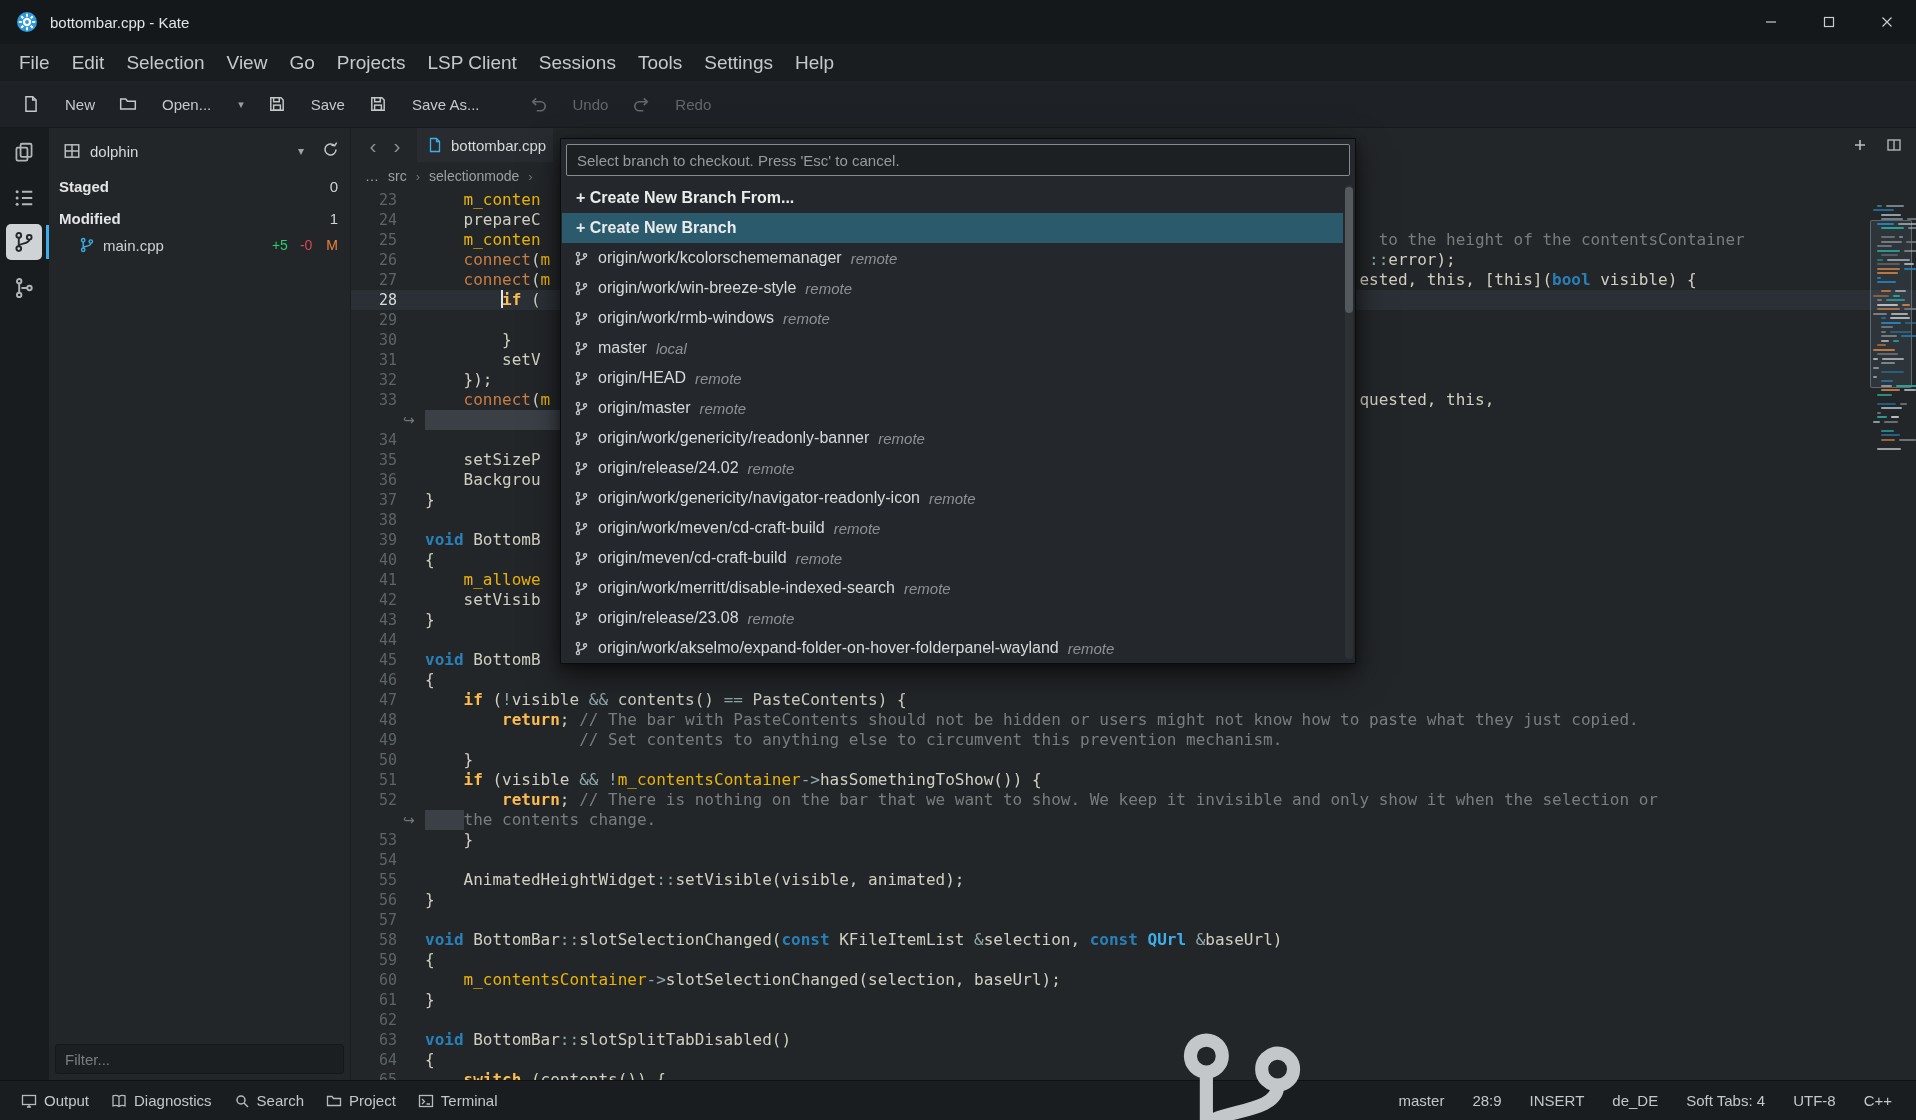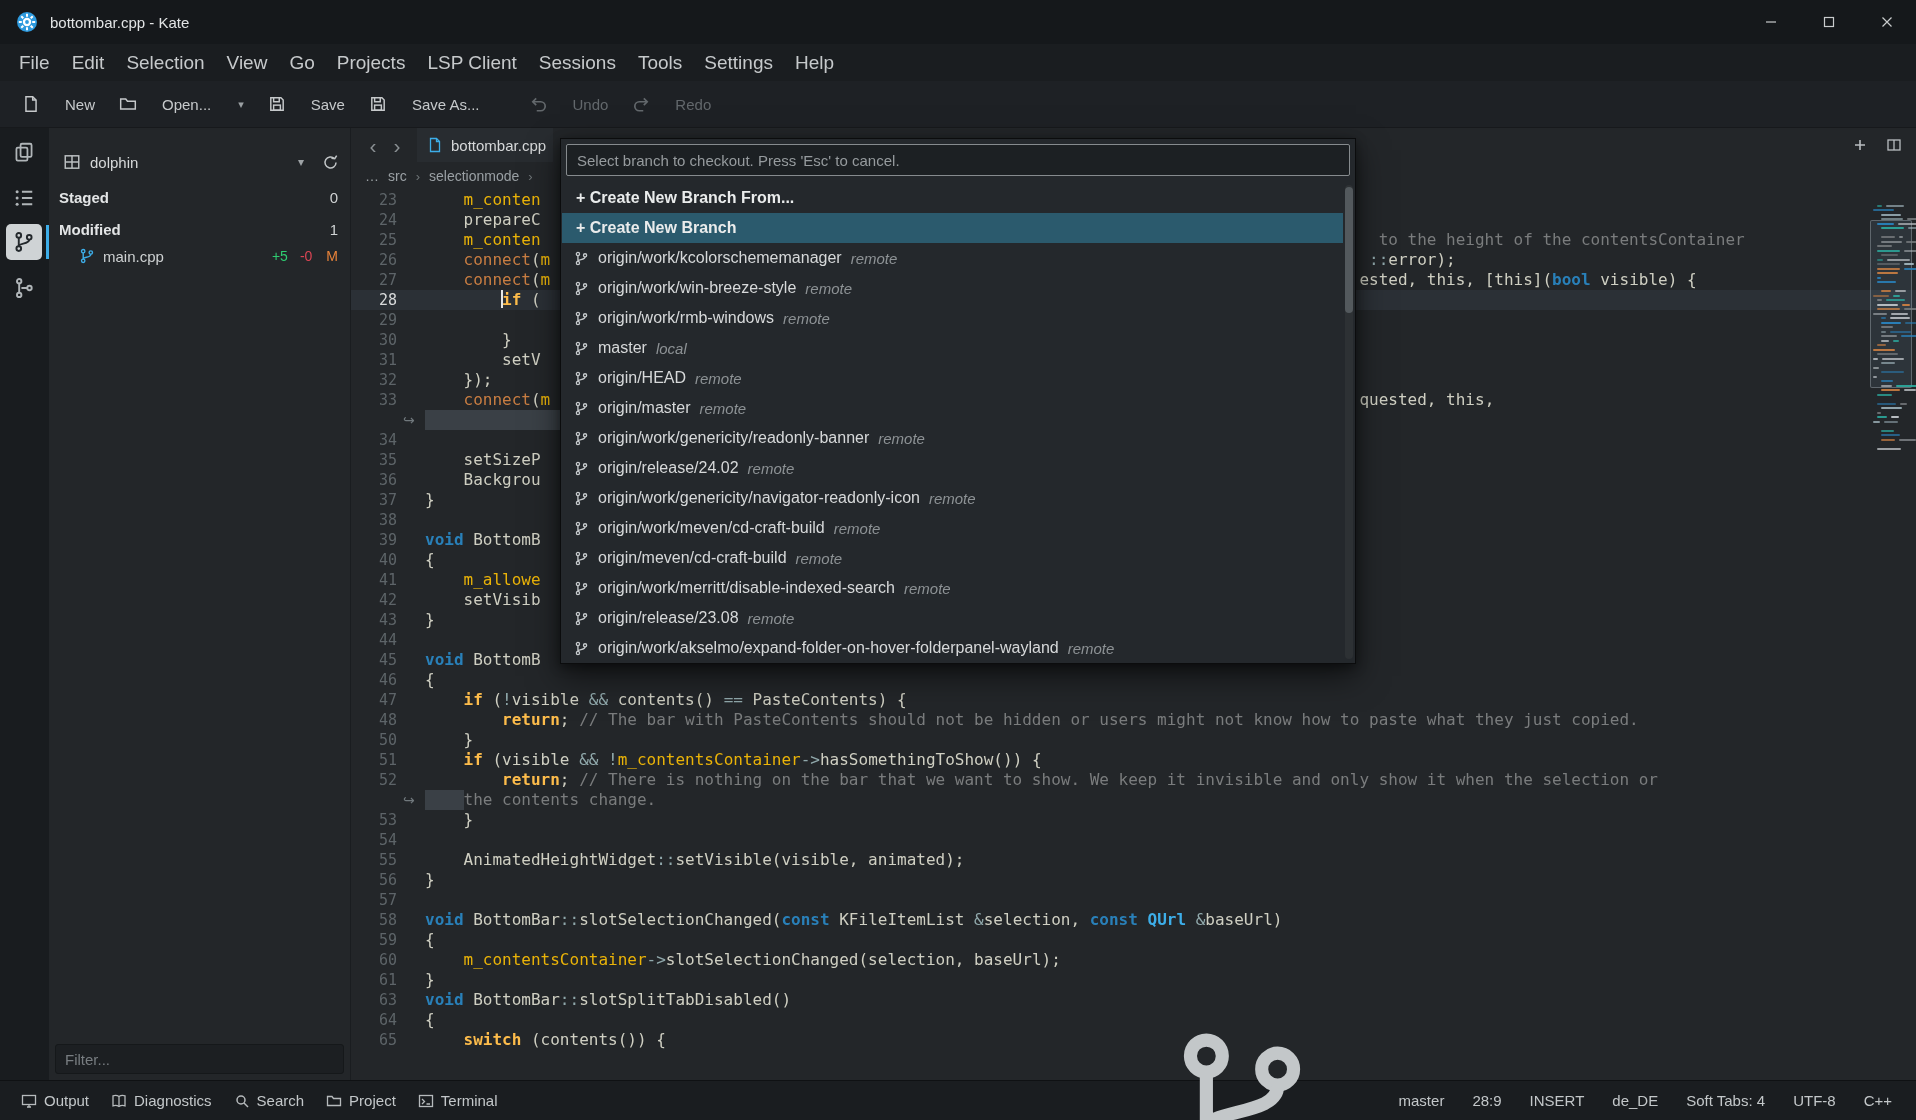--- a/index.html
+++ b/index.html
@@ -31,21 +31,21 @@
 
 
 .iconstrip{position:absolute;top:0;left:0;bottom:0;width:49px;background:#191c1f}
 .strip-btn{position:absolute;left:6px;width:36px;height:36px;border-radius:5px;display:flex;align-items:center;justify-content:center;color:#b0b5b8}
 .strip-btn .ic{width:22px;height:22px}
 .strip-btn.selected{background:#cfd3d5;color:#23282c}
 .strip-indicator{position:absolute;right:0;top:97px;width:3px;height:34px;background:#3daee9}
 
 
 .gitpanel{position:absolute;top:0;left:49px;bottom:0;width:302px;background:#232629;border-right:1px solid #1a1d20}
-.proj-row{display:flex;align-items:center;height:32px;margin:18px 6px 0;gap:4px}
+.proj-row{display:flex;align-items:flex-start;height:32px;margin:7px 6px 0;gap:4px}
 .proj-combo{flex:1;display:flex;align-items:center;gap:9px;padding:0 8px;height:32px;color:#c9cccd}
 .proj-combo .ic{width:18px;height:18px;color:#bcc0c2}
 .proj-name{font-size:15px;color:#d6d8d9}
 .combo-chevron{margin-left:auto;font-size:12px;color:#9ea3a6}
 .icon-btn{width:28px;height:28px;display:flex;align-items:center;justify-content:center;color:#c2c6c8}
 .icon-btn .ic{width:17px;height:17px}
 .commit-row{display:flex;align-items:center;height:30px;margin-top:8px;padding:0 8px 0 44px;gap:2px}
 .commit-btn{display:flex;align-items:center;gap:9px;color:#d6d8d9;font-size:15px;flex:1}
 .commit-btn .ic{width:16px;height:16px;color:#c2c6c8}
 .sec-row{display:flex;align-items:center;height:26px;padding:0 12px 0 10px;margin-top:6px}
@@ -539,33 +539,35 @@
           <div class="crow"><span class="ln">39</span><span class="fold"></span><span class="ctext"><span class="tok-t">void</span><span class="tok-d"> BottomB</span></span></div>
           <div class="crow"><span class="ln">40</span><span class="fold"></span><span class="ctext"><span class="tok-d">{</span></span></div>
           <div class="crow"><span class="ln">41</span><span class="fold"></span><span class="ctext"><span class="tok-d">    </span><span class="tok-m">m_allowe</span></span></div>
           <div class="crow"><span class="ln">42</span><span class="fold"></span><span class="ctext"><span class="tok-d">    setVisib</span></span></div>
           <div class="crow"><span class="ln">43</span><span class="fold"></span><span class="ctext"><span class="tok-d">}</span></span></div>
           <div class="crow"><span class="ln">44</span><span class="fold"></span><span class="ctext"></span></div>
           <div class="crow"><span class="ln">45</span><span class="fold"></span><span class="ctext"><span class="tok-t">void</span><span class="tok-d"> BottomB</span></span></div>
           <div class="crow"><span class="ln">46</span><span class="fold"></span><span class="ctext"><span class="tok-d">{</span></span></div>
           <div class="crow"><span class="ln">47</span><span class="fold"></span><span class="ctext"><span class="tok-d">    </span><span class="tok-k">if</span><span class="tok-d"> (</span><span class="tok-o">!</span><span class="tok-d">visible </span><span class="tok-o">&amp;&amp;</span><span class="tok-d"> contents() </span><span class="tok-o">==</span><span class="tok-d"> PasteContents) {</span></span></div>
           <div class="crow"><span class="ln">48</span><span class="fold"></span><span class="ctext"><span class="tok-d">        </span><span class="tok-k">return</span><span class="tok-d">; </span><span class="tok-c">// The bar with PasteContents should not be hidden or users might not know how to paste what they just copied.</span></span></div>
+          <div class="crow"><span class="ln">49</span><span class="fold"></span><span class="ctext"><span class="tok-d">                </span><span class="tok-c">// Set contents to anything else to circumvent this prevention mechanism.</span></span></div>
           <div class="crow"><span class="ln">50</span><span class="fold"></span><span class="ctext"><span class="tok-d">    }</span></span></div>
           <div class="crow"><span class="ln">51</span><span class="fold"></span><span class="ctext"><span class="tok-d">    </span><span class="tok-k">if</span><span class="tok-d"> (visible </span><span class="tok-o">&amp;&amp;</span><span class="tok-d"> </span><span class="tok-o">!</span><span class="tok-m">m_contentsContainer</span><span class="tok-o">-&gt;</span><span class="tok-d">hasSomethingToShow()) {</span></span></div>
           <div class="crow"><span class="ln">52</span><span class="fold"></span><span class="ctext"><span class="tok-d">        </span><span class="tok-k">return</span><span class="tok-d">; </span><span class="tok-c">// There is nothing on the bar that we want to show. We keep it invisible and only show it when the selection or</span></span></div>
           <div class="crow"><span class="ln"></span><span class="fold">↪</span><span class="ctext"><span class="fill" style="width: 38.532px;"></span><span class="tok-c">the contents change.</span></span></div>
           <div class="crow"><span class="ln">53</span><span class="fold"></span><span class="ctext"><span class="tok-d">    }</span></span></div>
           <div class="crow"><span class="ln">54</span><span class="fold"></span><span class="ctext"></span></div>
           <div class="crow"><span class="ln">55</span><span class="fold"></span><span class="ctext"><span class="tok-d">    AnimatedHeightWidget</span><span class="tok-o">::</span><span class="tok-d">setVisible(visible, animated);</span></span></div>
           <div class="crow"><span class="ln">56</span><span class="fold"></span><span class="ctext"><span class="tok-d">}</span></span></div>
           <div class="crow"><span class="ln">57</span><span class="fold"></span><span class="ctext"></span></div>
           <div class="crow"><span class="ln">58</span><span class="fold"></span><span class="ctext"><span class="tok-t">void</span><span class="tok-d"> BottomBar</span><span class="tok-o">::</span><span class="tok-d">slotSelectionChanged(</span><span class="tok-t">const</span><span class="tok-d"> KFileItemList </span><span class="tok-o">&amp;</span><span class="tok-d">selection, </span><span class="tok-t">const</span><span class="tok-d"> </span><span class="tok-y">QUrl</span><span class="tok-d"> </span><span class="tok-o">&amp;</span><span class="tok-d">baseUrl)</span></span></div>
           <div class="crow"><span class="ln">59</span><span class="fold"></span><span class="ctext"><span class="tok-d">{</span></span></div>
           <div class="crow"><span class="ln">60</span><span class="fold"></span><span class="ctext"><span class="tok-d">    </span><span class="tok-m">m_contentsContainer</span><span class="tok-o">-&gt;</span><span class="tok-d">slotSelectionChanged(selection, baseUrl);</span></span></div>
           <div class="crow"><span class="ln">61</span><span class="fold"></span><span class="ctext"><span class="tok-d">}</span></span></div>
+          <div class="crow"><span class="ln">62</span><span class="fold"></span><span class="ctext"></span></div>
           <div class="crow"><span class="ln">63</span><span class="fold"></span><span class="ctext"><span class="tok-t">void</span><span class="tok-d"> BottomBar</span><span class="tok-o">::</span><span class="tok-d">slotSplitTabDisabled()</span></span></div>
           <div class="crow"><span class="ln">64</span><span class="fold"></span><span class="ctext"><span class="tok-d">{</span></span></div>
           <div class="crow"><span class="ln">65</span><span class="fold"></span><span class="ctext"><span class="tok-d">    </span><span class="tok-k">switch</span><span class="tok-d"> (contents()) {</span></span></div>
         </div>
     </div>
   </div>
 
   <div class="popup">
     <div class="popup-prompt">Select branch to checkout. Press 'Esc' to cancel.</div>
     <div class="popup-list" id="branch-list">

